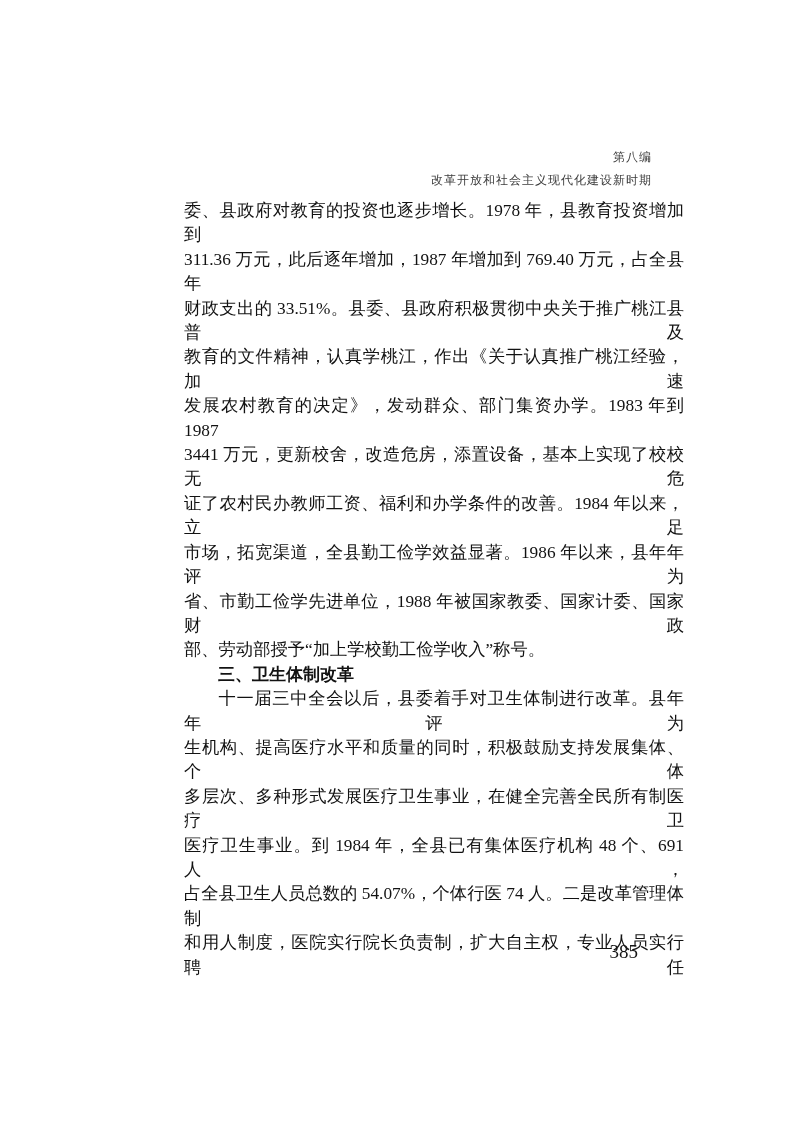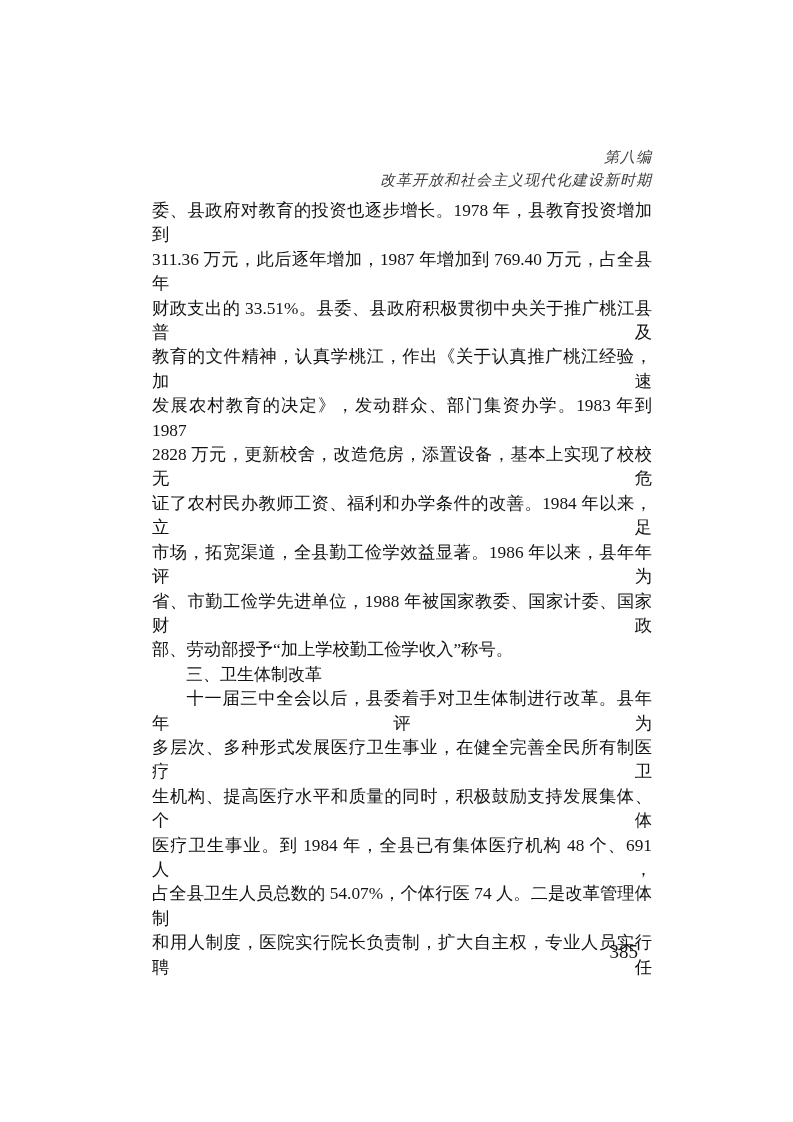--- a/index.html
+++ b/index.html
@@ -17,50 +17,50 @@
     position: absolute;
     inset: 0;
     background: #ffffff;
   }
   
   .running-header {
     position: absolute;
     top: 146px;
     right: 141px;
     text-align: right;
-    font-size: 15px;
+    font-size: 12px;
     line-height: 23px;
     color: #3c3c3c;
-    font-style: italic;
     letter-spacing: 1px;
   }
   
   .body-text {
     position: absolute;
     left: 152px;
     top: 199px;
     width: 500px;
     font-size: 17.3px;
     line-height: 24.4px;
     color: #121212;
   }
   .ln {
     width: 100%;
     white-space: nowrap;
+    margin-left: 32px;
   }
   .j {
     white-space: normal;
     text-align: justify;
     text-align-last: justify;
     text-justify: inter-character;
   }
   .ind { text-indent: 2em; }
   .hd {
     font-family: "Liberation Sans", "DejaVu Sans", sans-serif;
-    font-weight: normal;
+    font-weight: bold;
     text-indent: 2em;
     font-size: 17px;
   }
   
   .page-footer {
     position: absolute;
     left: 152px;
     top: 941px;
     width: 500px;
     text-align: right;
@@ -79,31 +79,31 @@
     <div>改革开放和社会主义现代化建设新时期</div>
   </div>
 
   <div class="body-text">
 
     <div class="ln j">委、县政府对教育的投资也逐步增长。1978 年，县教育投资增加到</div>
     <div class="ln j">311.36 万元，此后逐年增加，1987 年增加到 769.40 万元，占全县年</div>
     <div class="ln j">财政支出的 33.51%。县委、县政府积极贯彻中央关于推广桃江县普及</div>
     <div class="ln j">教育的文件精神，认真学桃江，作出《关于认真推广桃江经验，加速</div>
     <div class="ln j">发展农村教育的决定》，发动群众、部门集资办学。1983 年到 1987</div>
-    <div class="ln j">2828 万元，更新校舍，改造危房，添置设备，基本上实现了校校无危</div>
+    <div class="ln j">3441 万元，更新校舍，改造危房，添置设备，基本上实现了校校无危</div>
     <div class="ln j">证了农村民办教师工资、福利和办学条件的改善。1984 年以来，立足</div>
     <div class="ln j">市场，拓宽渠道，全县勤工俭学效益显著。1986 年以来，县年年评为</div>
     <div class="ln j">省、市勤工俭学先进单位，1988 年被国家教委、国家计委、国家财政</div>
     <div class="ln">部、劳动部授予“加上学校勤工俭学收入”称号。</div>
 
     <div class="ln hd">三、卫生体制改革</div>
 
     <div class="ln j ind">十一届三中全会以后，县委着手对卫生体制进行改革。县年年评为</div>
+    <div class="ln j">生机构、提高医疗水平和质量的同时，积极鼓励支持发展集体、个体</div>
     <div class="ln j">多层次、多种形式发展医疗卫生事业，在健全完善全民所有制医疗卫</div>
-    <div class="ln j">生机构、提高医疗水平和质量的同时，积极鼓励支持发展集体、个体</div>
     <div class="ln j">医疗卫生事业。到 1984 年，全县已有集体医疗机构 48 个、691 人，</div>
     <div class="ln j">占全县卫生人员总数的 54.07%，个体行医 74 人。二是改革管理体制</div>
     <div class="ln j">和用人制度，医院实行院长负责制，扩大自主权，专业人员实行聘任</div>
 
   </div>
 
   <div class="page-footer">
     <span>385</span>
   </div>
 

